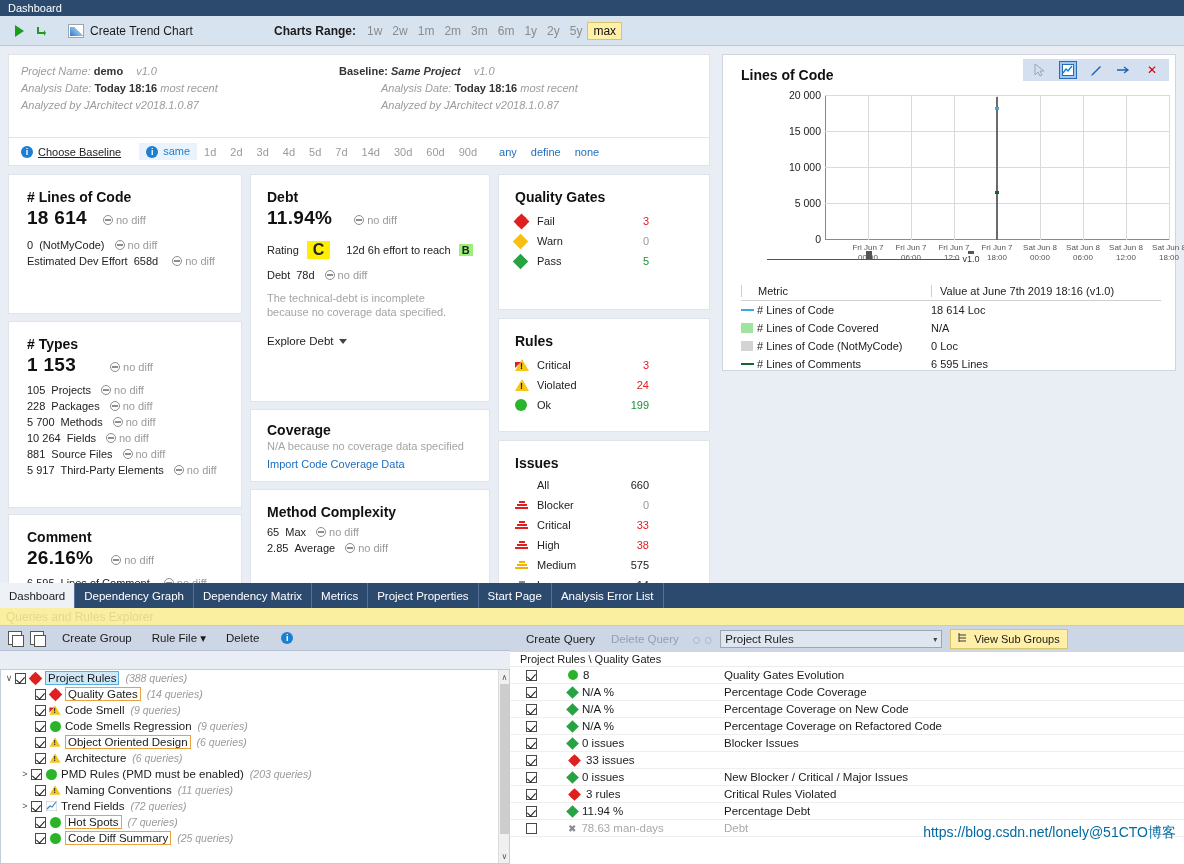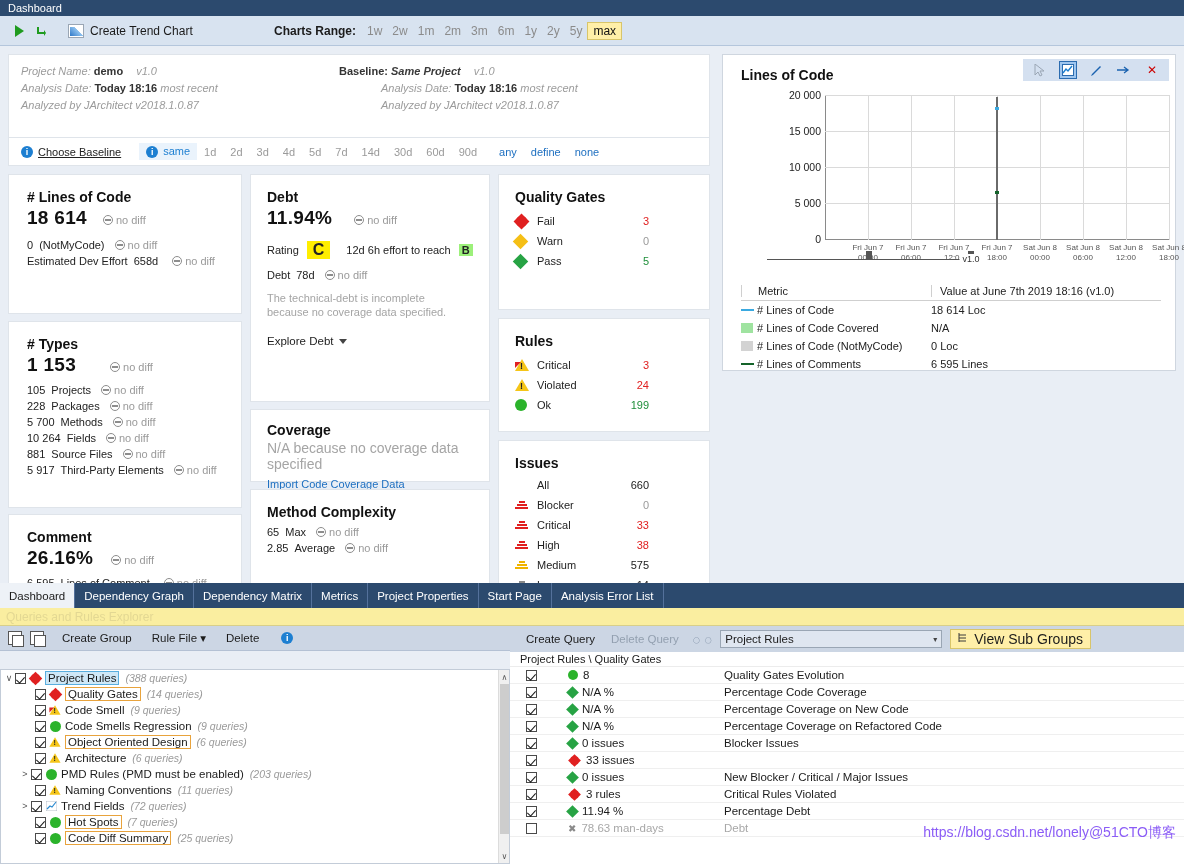--- a/index.html
+++ b/index.html
@@ -204,33 +204,33 @@
   .tname.hl { border:1px solid #e8a33d; padding:0 2px; }
   .tcount { color:#9a9a9a; font-style:italic; margin-left:6px; font-size:10.5px; }
   .ticon { width:14px; display:flex; align-items:center; justify-content:center; flex:none; }
 
   .rp-tb { height:26px; background:#ccd6e4; display:flex; align-items:center; padding-left:8px; }
   .rp-sel {
     width:222px; height:18px; background:#dfe6f0; border:1px solid #9aa6b4;
     font-size:11.5px; color:#1b1b1b; display:flex; align-items:center; justify-content:space-between;
     padding:0 4px; margin-left:8px;
   }
-  .vsg { margin-left:8px; background:#ffefa8; border:1px solid #d8c56a; height:20px; display:flex; align-items:center; padding:0 7px; font-size:14px; color:#1b1b1b; gap:5px;}
+  .vsg { margin-left:8px; background:#ffefa8; border:1px solid #d8c56a; height:20px; display:flex; align-items:center; padding:0 7px; font-size:11px; color:#1b1b1b; gap:5px;}
   .rp-hdr { height:17px; display:flex; align-items:center; font-size:11.5px; color:#1b1b1b; border-bottom:1px solid #d5d5d5; background:#ffffff; }
   .rp-hdr .c1 { width:44px; padding-left:6px; }
   .rp-hdr .c2 { width:162px; border-left:1px solid #d5d5d5; padding-left:8px; }
   .rp-hdr .c3 { flex:1; border-left:1px solid #d5d5d5; padding-left:8px; }
   .grp-row { height:15px; font-size:11px; color:#1b1b1b; padding-left:10px; display:flex; align-items:center; border-bottom:1px solid #ececec; }
   .q-row { height:17px; display:flex; align-items:center; font-size:11.5px; color:#1b1b1b; border-bottom:1px solid #efefef; }
   .q-row .c1 { width:44px; display:flex; justify-content:center; }
   .q-row .c2 { width:162px; display:flex; align-items:center; gap:5px; padding-left:14px; }
   .q-row .c3 { flex:1; padding-left:8px; }
   .q-row.dim .c2, .q-row.dim .c3 { color:#a8a8a8; }
   .xmark { color:#8a8a8a; font-size:10px; }
-  .wm { position:absolute; right:8px; bottom:22px; color:#8b5cf6; font-size:14px; }
+  .wm { position:absolute; right:8px; bottom:22px; color:#0369a1; font-size:14px; }
   .scrollbar { position:absolute; right:0; top:0; width:11px; bottom:0; background:#f0f0f0; border-left:1px solid #dcdcdc; }
   .sb-thumb { position:absolute; left:1px; width:9px; background:#cdcdcd; }
   .sb-arr { position:absolute; left:0; width:11px; height:12px; font-size:8px; color:#555; display:flex; align-items:center; justify-content:center; }
 </style>
 </head>
 <body>
 
 <div class="win-title">Dashboard</div>
 
 <div class="toolbar">
@@ -391,21 +391,21 @@
     </div>
     <div style="color:#a5a5a5;font-size:11px;margin-top:10px;line-height:14px;width:196px;">The technical-debt is incomplete because no coverage data specified.</div>
     <div style="margin-top:16px;display:flex;align-items:center;gap:6px;font-size:11.5px;color:#222;">
       <span>Explore Debt</span>
       <span class="caret-d"></span>
     </div>
   </div>
 
   <div class="card" style="left:250px; top:363px; width:240px; height:73px; padding:12px 14px 0 16px;">
     <h3>Coverage</h3>
-    <div style="color:#a5a5a5;font-size:14px;margin-top:2px;">N/A because no coverage data specified</div>
+    <div style="color:#a5a5a5;font-size:11px;margin-top:2px;">N/A because no coverage data specified</div>
     <div style="color:#1d6fc0;font-size:11px;margin-top:6px;">Import Code Coverage Data</div>
   </div>
 
   <div class="card" style="left:250px; top:443px; width:240px; height:126px; padding:14px 14px 0 16px;">
     <h3>Method Complexity</h3>
     <div class="mrow" style="margin-top:6px">
         <span>65</span>
         <span>Max</span>
         <span class="nodiff" style="margin-left:4px"><span class="nd-ico"></span><span>no diff</span></span>
       </div>

